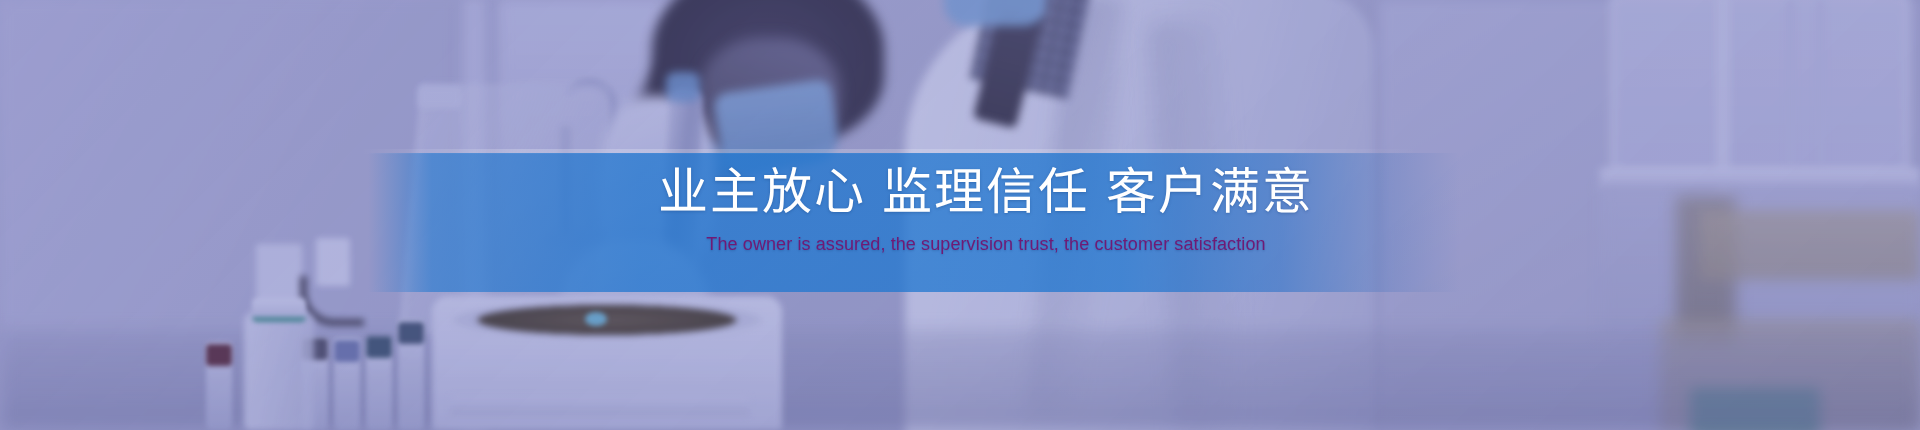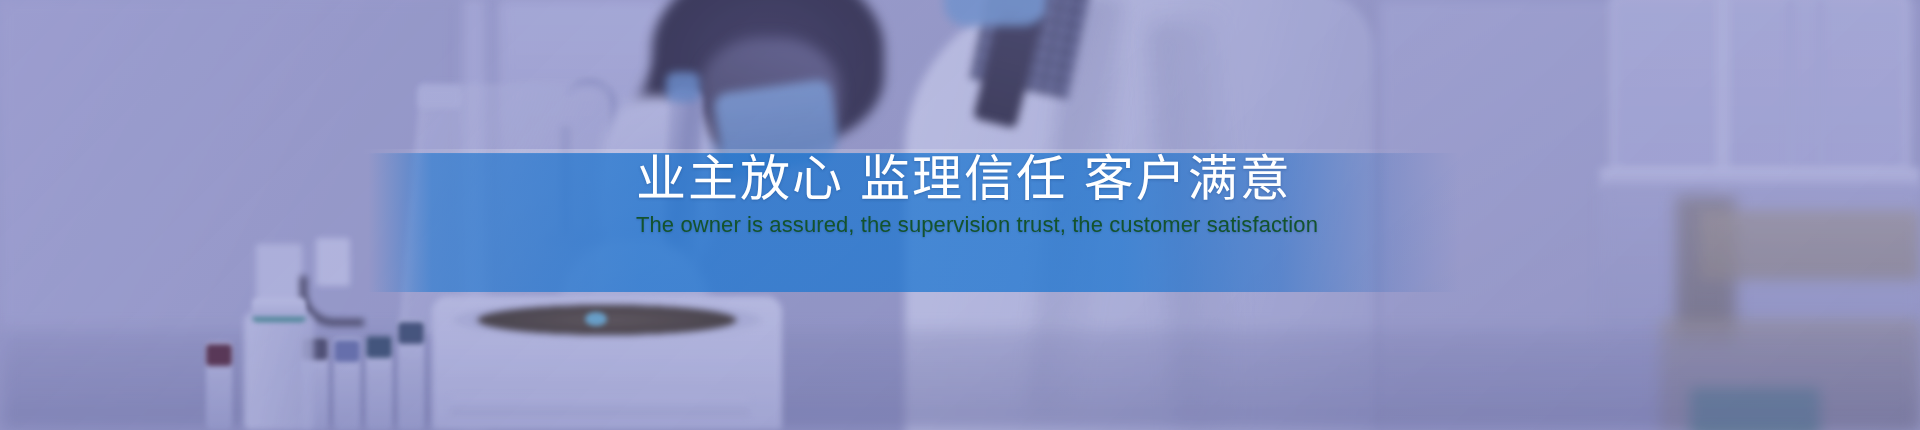--- a/index.html
+++ b/index.html
@@ -365,42 +365,44 @@
       rgba(255,255,255,0) 360px,
       rgba(255,255,255,.22) 520px,
       rgba(255,255,255,.16) 1200px,
       rgba(255,255,255,0) 1420px);
     pointer-events:none;
   }
 
   
   .slogan{
     position:absolute;
-    left:636px; top:146px;
+    left:636px; top:159px;
     width:700px;
     z-index:6;
     color:#ffffff;
+    text-align:center;
   }
   .slogan-cn{
     font-family:"Liberation Sans","DejaVu Sans",sans-serif;
     font-size:50px;
     line-height:66px;
     letter-spacing:2px;
     font-weight:400;
     color:#ffffff;
     white-space:nowrap;
     text-shadow:0 1px 3px rgba(20,60,120,.35);
   }
   .slogan-en{
+    margin-top:6px;
     font-family:"Liberation Sans","DejaVu Sans",sans-serif;
-    font-size:22px;
+    font-size:18px;
     line-height:26px;
     letter-spacing:.1px;
     font-weight:400;
-    color:#14532d;
+    color:#701a75;
     white-space:nowrap;
     text-shadow:0 1px 2px rgba(20,60,120,.3);
   }
 </style>
 </head>
 <body>
 
 <div class="banner">
 
   <div class="photo">

